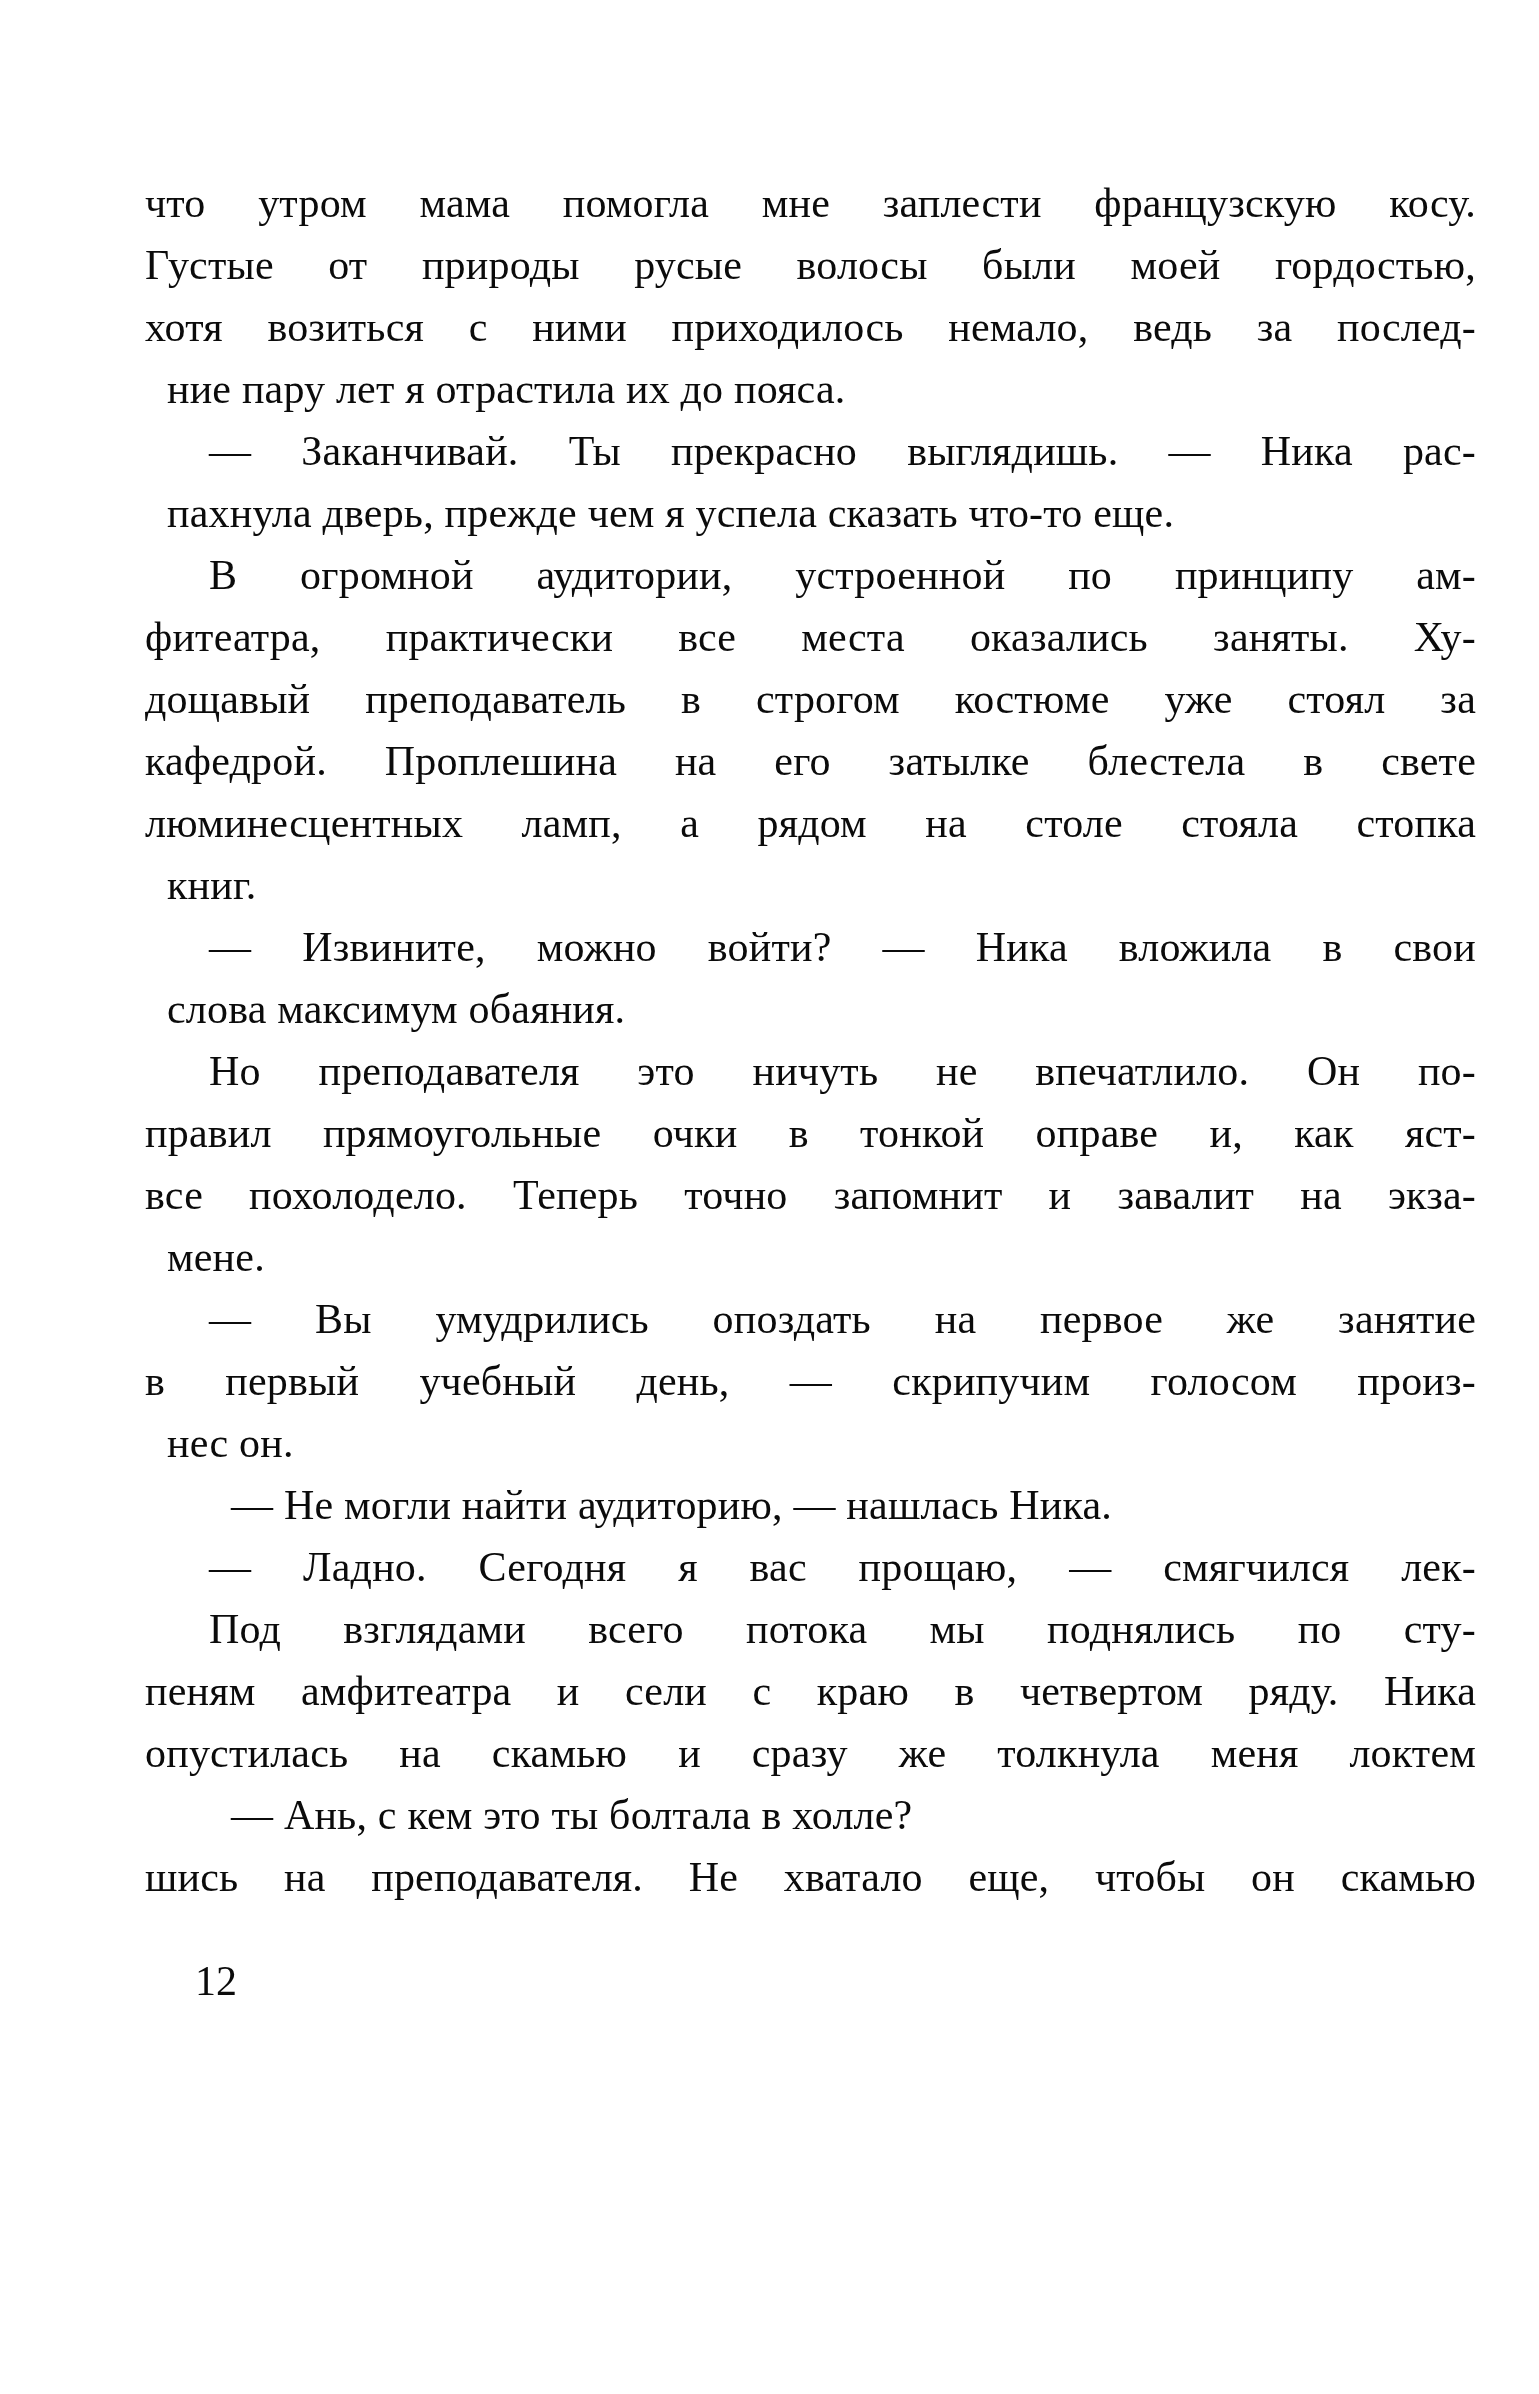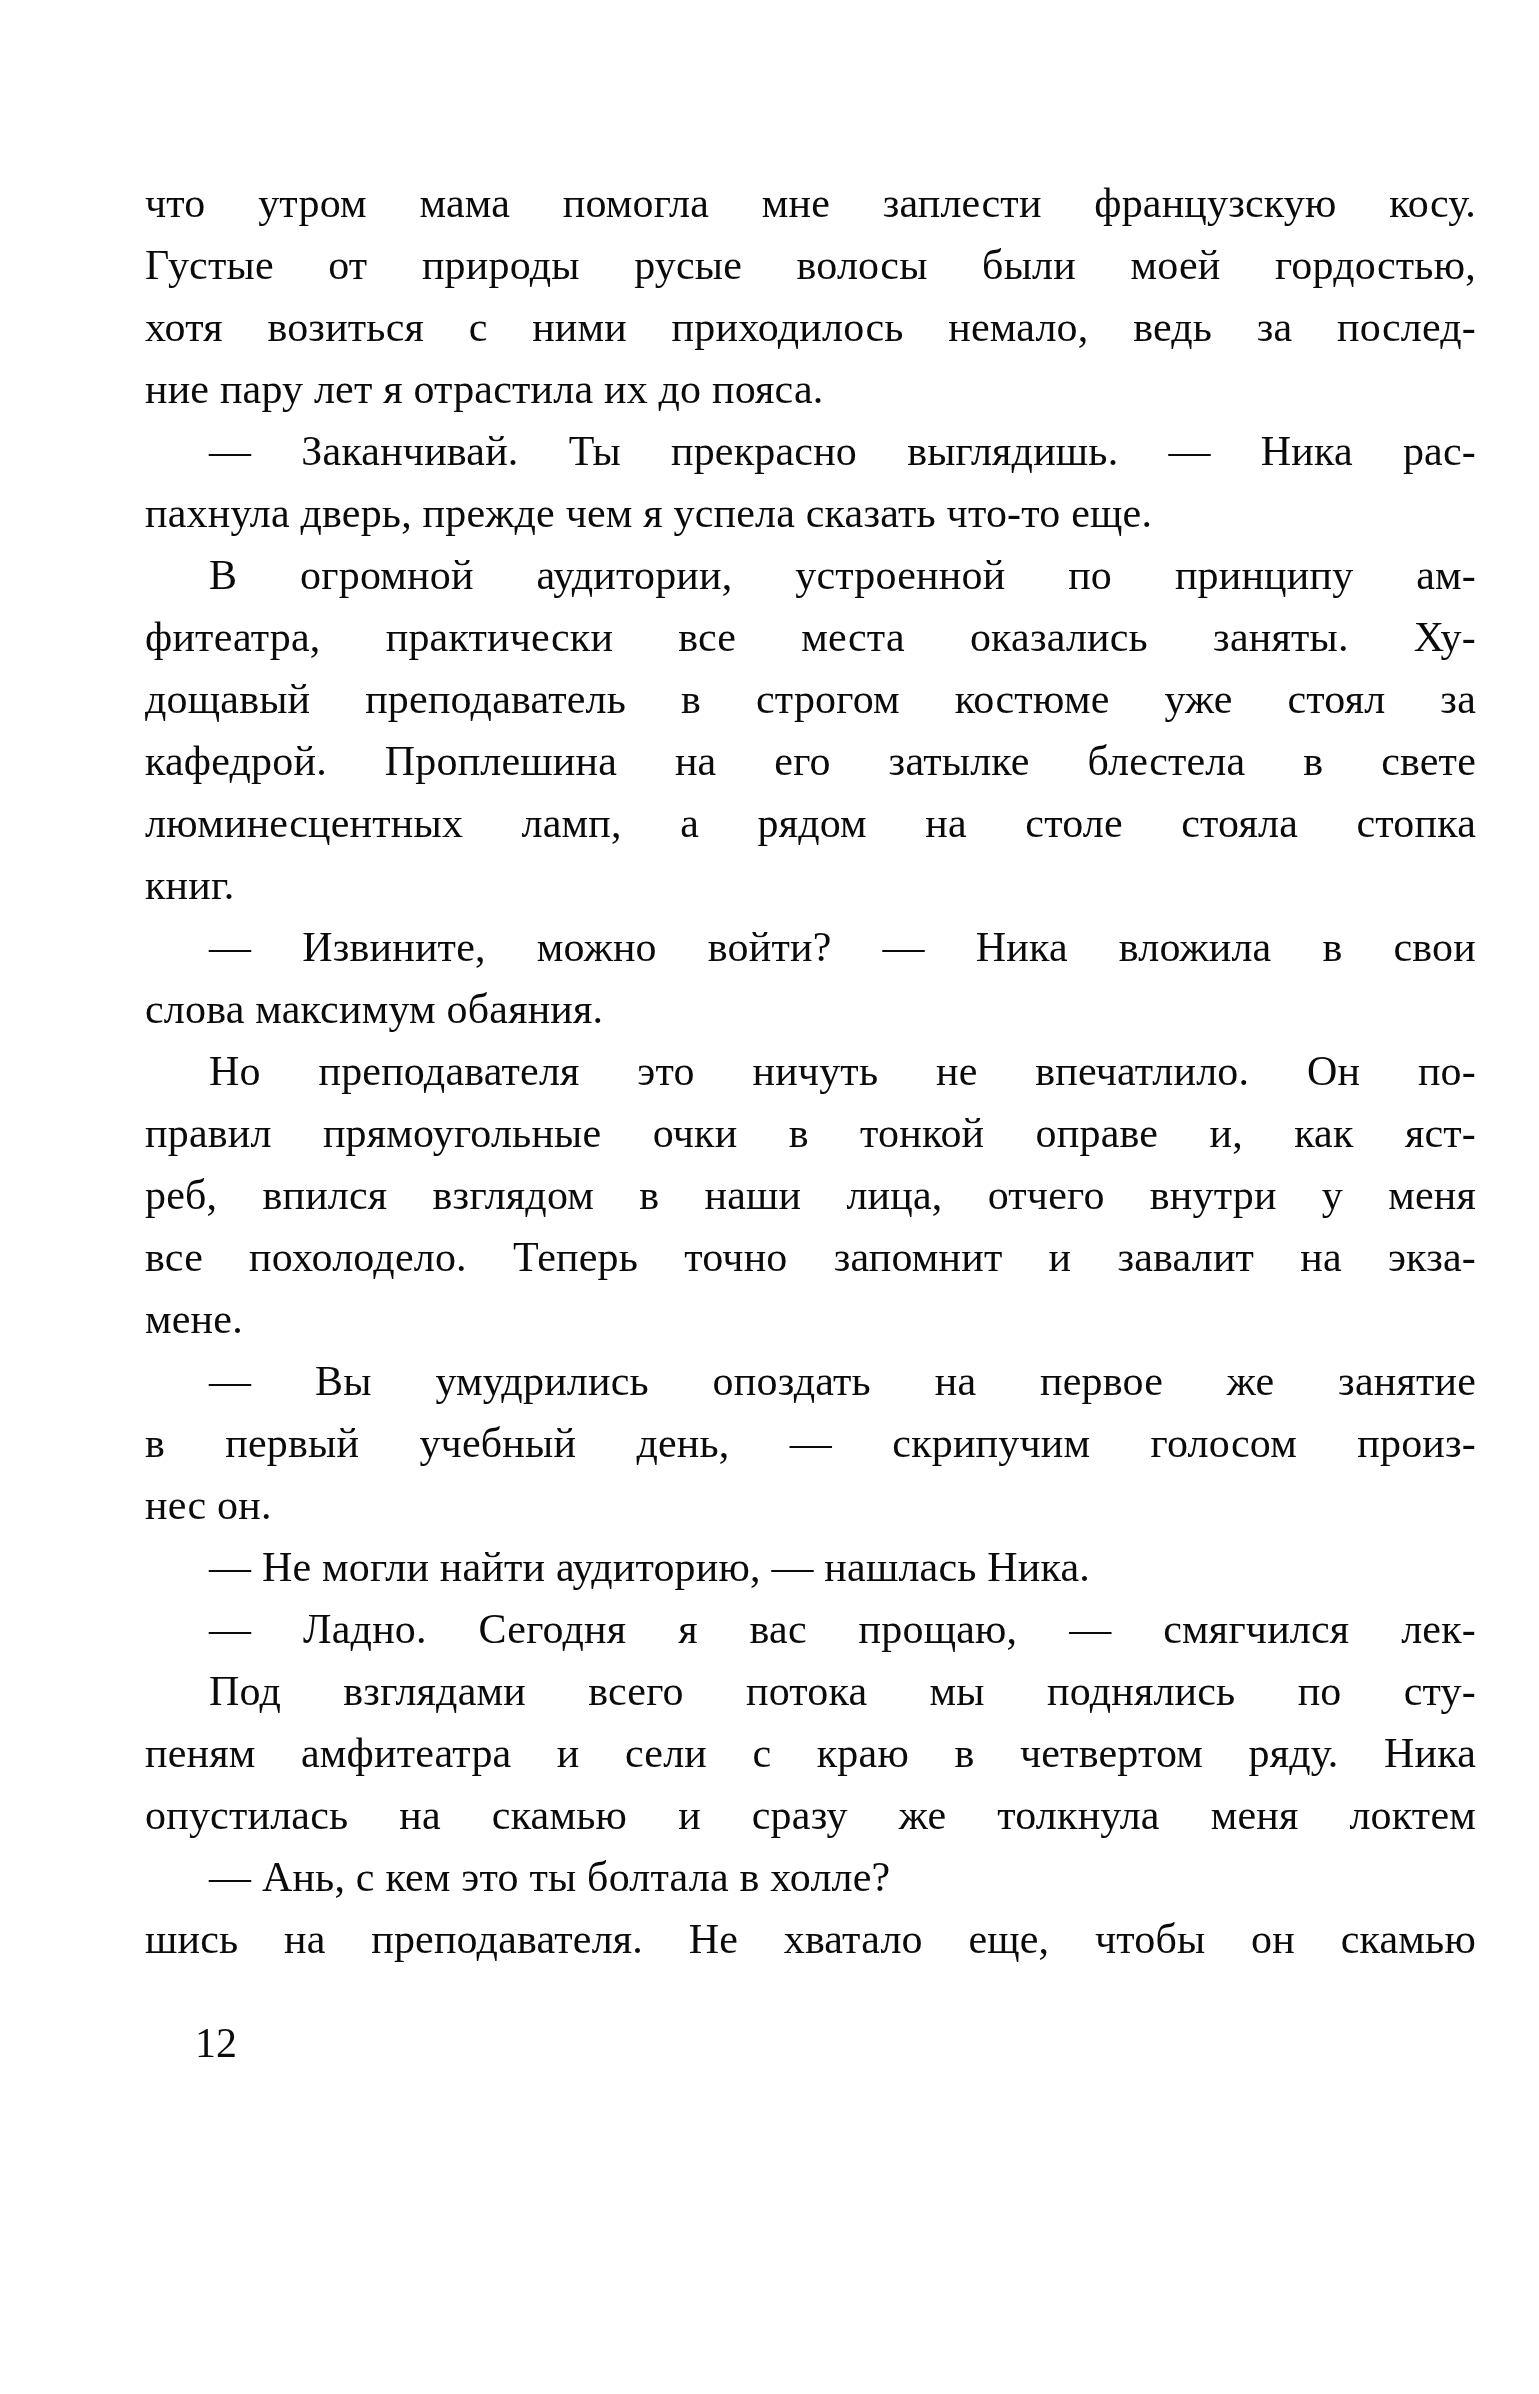--- a/index.html
+++ b/index.html
@@ -21,21 +21,21 @@
   .text-block { width: 100%; }
   .line {
     font-size: 42px;
     line-height: 62px;
     letter-spacing: 0.2px;
     white-space: normal;
   }
   
   .j { text-align: justify; text-align-last: justify; }
   
-  .l { text-align: center; text-align-last: left; }
+  .l { text-align: center; text-align-last: left; margin-left: 22px; }
   
   .ind { text-indent: 64px; }
   .pagenum {
     margin-top: 52px;
     margin-left: 50px;
     font-size: 42px;
     line-height: 42px;
     font-weight: normal;
     text-align: left;
   }
@@ -54,21 +54,20 @@
     <div class="line j ind">В огромной аудитории, устроенной по принципу ам-</div>
     <div class="line j">фитеатра, практически все места оказались заняты. Ху-</div>
     <div class="line j">дощавый преподаватель в строгом костюме уже стоял за</div>
     <div class="line j">кафедрой. Проплешина на его затылке блестела в свете</div>
     <div class="line j">люминесцентных ламп, а рядом на столе стояла стопка</div>
     <div class="line l">книг.</div>
     <div class="line j ind">— Извините, можно войти? — Ника вложила в свои</div>
     <div class="line l">слова максимум обаяния.</div>
     <div class="line j ind">Но преподавателя это ничуть не впечатлило. Он по-</div>
     <div class="line j">правил прямоугольные очки в тонкой оправе и, как яст-</div>
-    <div class="line j">реб, впился взглядом в наши лица, отчего внутри у меня</div>
     <div class="line j">все похолодело. Теперь точно запомнит и завалит на экза-</div>
     <div class="line l">мене.</div>
     <div class="line j ind">— Вы умудрились опоздать на первое же занятие</div>
     <div class="line j">в первый учебный день, — скрипучим голосом произ-</div>
     <div class="line l">нес он.</div>
     <div class="line l ind">— Не могли найти аудиторию, — нашлась Ника.</div>
     <div class="line j ind">— Ладно. Сегодня я вас прощаю, — смягчился лек-</div>
     <div class="line j ind">Под взглядами всего потока мы поднялись по сту-</div>
     <div class="line j">пеням амфитеатра и сели с краю в четвертом ряду. Ника</div>
     <div class="line j">опустилась на скамью и сразу же толкнула меня локтем</div>

